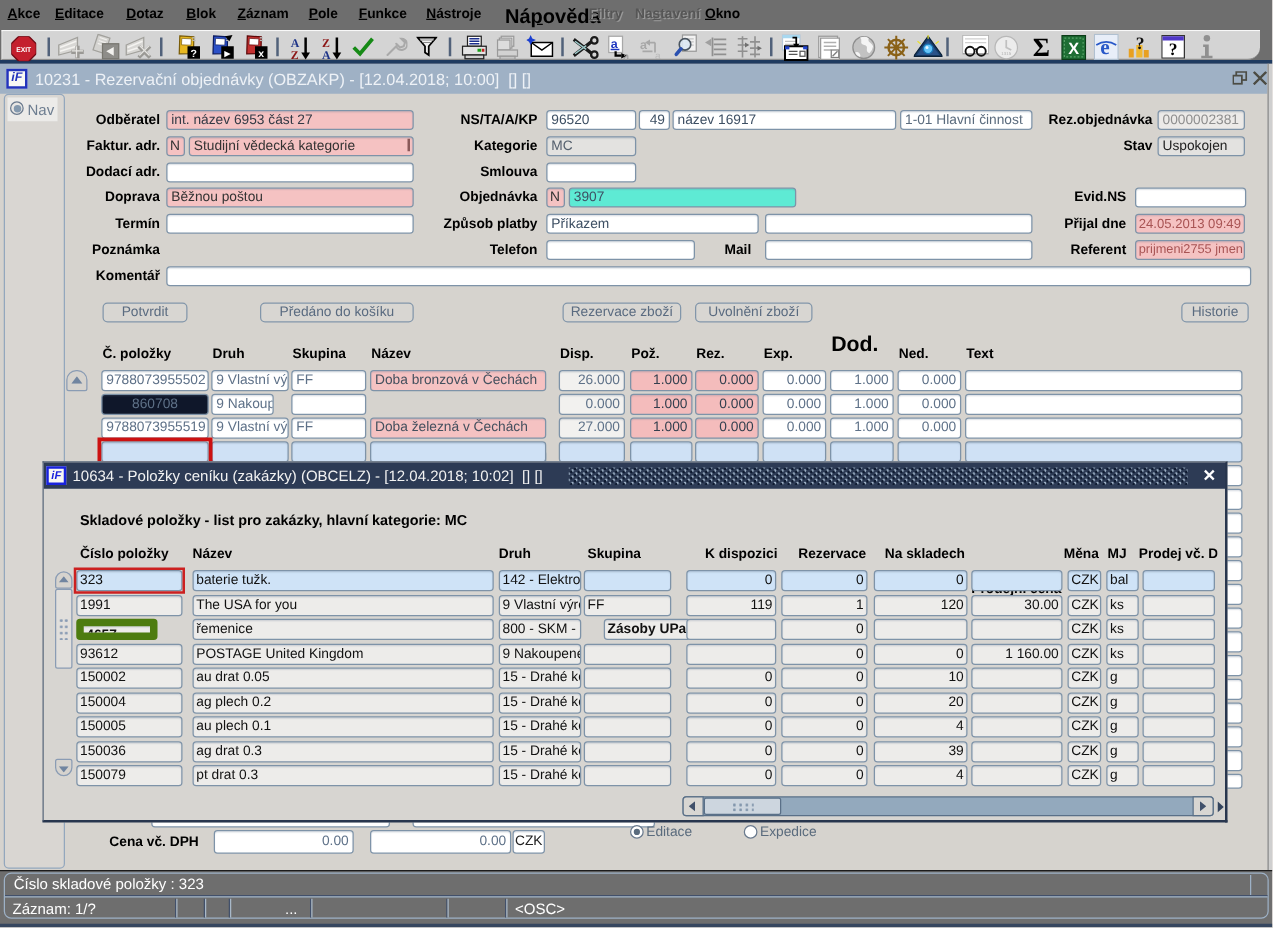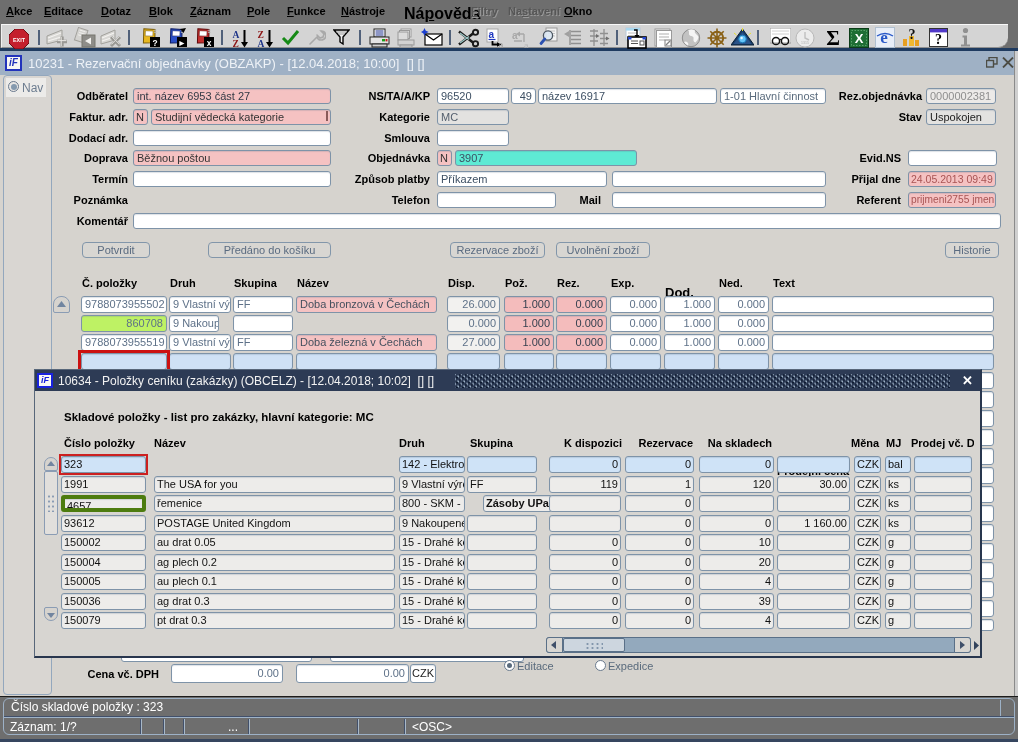--- a/index.html
+++ b/index.html
@@ -307,35 +307,35 @@
 <div style="position:absolute;left:556px;top:242px;width:94px;height:16px;background:#d8d6d2;border:1px solid #8296aa;border-radius:4px;box-sizing:border-box;font-size:11px;color:#5a6b80;text-align:center;line-height:14px;white-space:nowrap;overflow:hidden;">Uvolnění zboží</div>
 <div style="position:absolute;left:945px;top:242px;width:54px;height:16px;background:#d8d6d2;border:1px solid #8296aa;border-radius:4px;box-sizing:border-box;font-size:11px;color:#5a6b80;text-align:center;line-height:14px;white-space:nowrap;overflow:hidden;">Historie</div>
 <div style="position:absolute;left:82px;top:277px;font-size:11px;color:#000;white-space:nowrap;font-weight:bold;">Č. položky</div>
 <div style="position:absolute;left:170px;top:277px;font-size:11px;color:#000;white-space:nowrap;font-weight:bold;">Druh</div>
 <div style="position:absolute;left:234px;top:277px;font-size:11px;color:#000;white-space:nowrap;font-weight:bold;">Skupina</div>
 <div style="position:absolute;left:297px;top:277px;font-size:11px;color:#000;white-space:nowrap;font-weight:bold;">Název</div>
 <div style="position:absolute;left:448px;top:277px;font-size:11px;color:#000;white-space:nowrap;font-weight:bold;">Disp.</div>
 <div style="position:absolute;left:505px;top:277px;font-size:11px;color:#000;white-space:nowrap;font-weight:bold;">Pož.</div>
 <div style="position:absolute;left:557px;top:277px;font-size:11px;color:#000;white-space:nowrap;font-weight:bold;">Rez.</div>
 <div style="position:absolute;left:611px;top:277px;font-size:11px;color:#000;white-space:nowrap;font-weight:bold;">Exp.</div>
-<div style="position:absolute;left:665px;top:285px;font-size:13px;color:#000;white-space:nowrap;font-weight:bold;">Dod.</div>
+<div style="position:absolute;left:665px;top:266px;font-size:17px;color:#000;white-space:nowrap;font-weight:bold;">Dod.</div>
 <div style="position:absolute;left:719px;top:277px;font-size:11px;color:#000;white-space:nowrap;font-weight:bold;">Ned.</div>
 <div style="position:absolute;left:773px;top:277px;font-size:11px;color:#000;white-space:nowrap;font-weight:bold;">Text</div>
 <div style="position:absolute;left:81px;top:296px;width:86px;height:17px;background:#fff;color:#5e7188;border:1px solid #7e93a8;border-radius:3px;font-size:11px;line-height:15px;padding:0 3px;box-sizing:border-box;box-shadow:inset 0 1px 1px rgba(100,120,140,.22);white-space:nowrap;overflow:hidden;text-align:left;">9788073955502</div>
 <div style="position:absolute;left:169px;top:296px;width:62px;height:17px;background:#fff;color:#5e7188;border:1px solid #7e93a8;border-radius:3px;font-size:11px;line-height:15px;padding:0 3px;box-sizing:border-box;box-shadow:inset 0 1px 1px rgba(100,120,140,.22);white-space:nowrap;overflow:hidden;text-align:left;">9 Vlastní vý</div>
 <div style="position:absolute;left:233px;top:296px;width:60px;height:17px;background:#fff;color:#5e7188;border:1px solid #7e93a8;border-radius:3px;font-size:11px;line-height:15px;padding:0 3px;box-sizing:border-box;box-shadow:inset 0 1px 1px rgba(100,120,140,.22);white-space:nowrap;overflow:hidden;text-align:left;">FF</div>
 <div style="position:absolute;left:296px;top:296px;width:141px;height:17px;background:#f5c2c2;color:#44505e;border:1px solid #7e93a8;border-radius:3px;font-size:11px;line-height:15px;padding:0 3px;box-sizing:border-box;box-shadow:inset 0 1px 1px rgba(100,120,140,.22);white-space:nowrap;overflow:hidden;text-align:left;">Doba bronzová v Čechách</div>
 <div style="position:absolute;left:447px;top:296px;width:53px;height:17px;background:#f2f1ef;color:#5e7188;border:1px solid #7e93a8;border-radius:3px;font-size:11px;line-height:15px;padding:0 3px;box-sizing:border-box;box-shadow:inset 0 1px 1px rgba(100,120,140,.22);white-space:nowrap;overflow:hidden;text-align:right;">26.000</div>
 <div style="position:absolute;left:504px;top:296px;width:50px;height:17px;background:#f4bcbc;color:#333f4e;border:1px solid #7e93a8;border-radius:3px;font-size:11px;line-height:15px;padding:0 3px;box-sizing:border-box;box-shadow:inset 0 1px 1px rgba(100,120,140,.22);white-space:nowrap;overflow:hidden;text-align:right;">1.000</div>
 <div style="position:absolute;left:556px;top:296px;width:51px;height:17px;background:#f4bcbc;color:#333f4e;border:1px solid #7e93a8;border-radius:3px;font-size:11px;line-height:15px;padding:0 3px;box-sizing:border-box;box-shadow:inset 0 1px 1px rgba(100,120,140,.22);white-space:nowrap;overflow:hidden;text-align:right;">0.000</div>
 <div style="position:absolute;left:610px;top:296px;width:51px;height:17px;background:#fff;color:#5e7188;border:1px solid #7e93a8;border-radius:3px;font-size:11px;line-height:15px;padding:0 3px;box-sizing:border-box;box-shadow:inset 0 1px 1px rgba(100,120,140,.22);white-space:nowrap;overflow:hidden;text-align:right;">0.000</div>
 <div style="position:absolute;left:664px;top:296px;width:51px;height:17px;background:#fff;color:#5e7188;border:1px solid #7e93a8;border-radius:3px;font-size:11px;line-height:15px;padding:0 3px;box-sizing:border-box;box-shadow:inset 0 1px 1px rgba(100,120,140,.22);white-space:nowrap;overflow:hidden;text-align:right;">1.000</div>
 <div style="position:absolute;left:718px;top:296px;width:51px;height:17px;background:#fff;color:#5e7188;border:1px solid #7e93a8;border-radius:3px;font-size:11px;line-height:15px;padding:0 3px;box-sizing:border-box;box-shadow:inset 0 1px 1px rgba(100,120,140,.22);white-space:nowrap;overflow:hidden;text-align:right;">0.000</div>
 <div style="position:absolute;left:772px;top:296px;width:222px;height:17px;background:#fff;color:#5e7188;border:1px solid #7e93a8;border-radius:3px;font-size:11px;line-height:15px;padding:0 3px;box-sizing:border-box;box-shadow:inset 0 1px 1px rgba(100,120,140,.22);white-space:nowrap;overflow:hidden;text-align:left;"></div>
-<div style="position:absolute;left:81px;top:315px;width:86px;height:17px;background:#bef264;color:#5e7188;border:1px solid #7e93a8;border-radius:3px;font-size:11px;line-height:15px;padding:0 3px;box-sizing:border-box;box-shadow:inset 0 1px 1px rgba(100,120,140,.22);white-space:nowrap;overflow:hidden;text-align:right;">860708</div>
+<div style="position:absolute;left:81px;top:315px;width:86px;height:17px;background:#0f172a;color:#5e7188;border:1px solid #7e93a8;border-radius:3px;font-size:11px;line-height:15px;padding:0 3px;box-sizing:border-box;box-shadow:inset 0 1px 1px rgba(100,120,140,.22);white-space:nowrap;overflow:hidden;text-align:center;">860708</div>
 <div style="position:absolute;left:169px;top:315px;width:50px;height:17px;background:#fff;color:#5e7188;border:1px solid #7e93a8;border-radius:3px;font-size:11px;line-height:15px;padding:0 3px;box-sizing:border-box;box-shadow:inset 0 1px 1px rgba(100,120,140,.22);white-space:nowrap;overflow:hidden;text-align:left;">9 Nakoupen</div>
 <div style="position:absolute;left:233px;top:315px;width:60px;height:17px;background:#fff;color:#5e7188;border:1px solid #7e93a8;border-radius:3px;font-size:11px;line-height:15px;padding:0 3px;box-sizing:border-box;box-shadow:inset 0 1px 1px rgba(100,120,140,.22);white-space:nowrap;overflow:hidden;text-align:left;"></div>
 <div style="position:absolute;left:296px;top:315px;width:141px;height:17px;background:#f5c2c2;color:#44505e;border:1px solid #7e93a8;border-radius:3px;font-size:11px;line-height:15px;padding:0 3px;box-sizing:border-box;box-shadow:inset 0 1px 1px rgba(100,120,140,.22);white-space:nowrap;overflow:hidden;text-align:left;margin-top:45px;">Poštovné od 2 do 5 kg</div>
 <div style="position:absolute;left:447px;top:315px;width:53px;height:17px;background:#f2f1ef;color:#5e7188;border:1px solid #7e93a8;border-radius:3px;font-size:11px;line-height:15px;padding:0 3px;box-sizing:border-box;box-shadow:inset 0 1px 1px rgba(100,120,140,.22);white-space:nowrap;overflow:hidden;text-align:right;">0.000</div>
 <div style="position:absolute;left:504px;top:315px;width:50px;height:17px;background:#f4bcbc;color:#333f4e;border:1px solid #7e93a8;border-radius:3px;font-size:11px;line-height:15px;padding:0 3px;box-sizing:border-box;box-shadow:inset 0 1px 1px rgba(100,120,140,.22);white-space:nowrap;overflow:hidden;text-align:right;">1.000</div>
 <div style="position:absolute;left:556px;top:315px;width:51px;height:17px;background:#f4bcbc;color:#333f4e;border:1px solid #7e93a8;border-radius:3px;font-size:11px;line-height:15px;padding:0 3px;box-sizing:border-box;box-shadow:inset 0 1px 1px rgba(100,120,140,.22);white-space:nowrap;overflow:hidden;text-align:right;">0.000</div>
 <div style="position:absolute;left:610px;top:315px;width:51px;height:17px;background:#fff;color:#5e7188;border:1px solid #7e93a8;border-radius:3px;font-size:11px;line-height:15px;padding:0 3px;box-sizing:border-box;box-shadow:inset 0 1px 1px rgba(100,120,140,.22);white-space:nowrap;overflow:hidden;text-align:right;">0.000</div>
 <div style="position:absolute;left:664px;top:315px;width:51px;height:17px;background:#fff;color:#5e7188;border:1px solid #7e93a8;border-radius:3px;font-size:11px;line-height:15px;padding:0 3px;box-sizing:border-box;box-shadow:inset 0 1px 1px rgba(100,120,140,.22);white-space:nowrap;overflow:hidden;text-align:right;">1.000</div>
 <div style="position:absolute;left:718px;top:315px;width:51px;height:17px;background:#fff;color:#5e7188;border:1px solid #7e93a8;border-radius:3px;font-size:11px;line-height:15px;padding:0 3px;box-sizing:border-box;box-shadow:inset 0 1px 1px rgba(100,120,140,.22);white-space:nowrap;overflow:hidden;text-align:right;">0.000</div>
 <div style="position:absolute;left:772px;top:315px;width:222px;height:17px;background:#fff;color:#5e7188;border:1px solid #7e93a8;border-radius:3px;font-size:11px;line-height:15px;padding:0 3px;box-sizing:border-box;box-shadow:inset 0 1px 1px rgba(100,120,140,.22);white-space:nowrap;overflow:hidden;text-align:left;"></div>
@@ -403,41 +403,42 @@
 <div style="position:absolute;left:399px;top:437px;font-size:11px;color:#000;white-space:nowrap;font-weight:bold;">Druh</div>
 <div style="position:absolute;left:470px;top:437px;font-size:11px;color:#000;white-space:nowrap;font-weight:bold;">Skupina</div>
 <div style="position:absolute;right:396px;top:437px;font-size:11px;font-weight:bold;color:#000;white-space:nowrap;">K dispozici</div>
 <div style="position:absolute;right:325px;top:437px;font-size:11px;font-weight:bold;color:#000;white-space:nowrap;">Rezervace</div>
 <div style="position:absolute;right:246px;top:437px;font-size:11px;font-weight:bold;color:#000;white-space:nowrap;">Na skladech</div>
 <div style="position:absolute;left:777px;top:437px;font-size:11px;color:#000;white-space:nowrap;font-weight:bold;margin-top:28px;">Prodejní cena</div>
 <div style="position:absolute;left:851px;top:437px;font-size:11px;color:#000;white-space:nowrap;font-weight:bold;">Měna</div>
 <div style="position:absolute;left:886px;top:437px;font-size:11px;color:#000;white-space:nowrap;font-weight:bold;">MJ</div>
 <div style="position:absolute;left:911px;top:437px;width:63px;height:13px;overflow:hidden;font-size:11px;font-weight:bold;color:#000;white-space:nowrap;">Prodej vč. DP</div>
 <div style="position:absolute;left:61px;top:456px;width:85px;height:17px;background:#cfe3f7;color:#111;border:1px solid #7e93a8;border-radius:3px;font-size:11px;line-height:15px;padding:0 2px;box-sizing:border-box;box-shadow:inset 0 1px 1px rgba(100,120,140,.22);white-space:nowrap;overflow:hidden;text-align:left;">323</div>
+<div style="position:absolute;left:154px;top:456px;width:241px;height:17px;background:#cfe3f7;color:#111;border:1px solid #7e93a8;border-radius:3px;font-size:11px;line-height:15px;padding:0 2px;box-sizing:border-box;box-shadow:inset 0 1px 1px rgba(100,120,140,.22);white-space:nowrap;overflow:hidden;text-align:left;">baterie tužk.</div>
 <div style="position:absolute;left:399px;top:456px;width:66px;height:17px;background:#cfe3f7;color:#111;border:1px solid #7e93a8;border-radius:3px;font-size:11px;line-height:15px;padding:0 2px;box-sizing:border-box;box-shadow:inset 0 1px 1px rgba(100,120,140,.22);white-space:nowrap;overflow:hidden;text-align:left;">142 - Elektromat</div>
 <div style="position:absolute;left:467px;top:456px;width:70px;height:17px;background:#cfe3f7;color:#111;border:1px solid #7e93a8;border-radius:3px;font-size:11px;line-height:15px;padding:0 2px;box-sizing:border-box;box-shadow:inset 0 1px 1px rgba(100,120,140,.22);white-space:nowrap;overflow:hidden;text-align:left;"></div>
 <div style="position:absolute;left:549px;top:456px;width:72px;height:17px;background:#cfe3f7;color:#111;border:1px solid #7e93a8;border-radius:3px;font-size:11px;line-height:15px;padding:0 2px;box-sizing:border-box;box-shadow:inset 0 1px 1px rgba(100,120,140,.22);white-space:nowrap;overflow:hidden;text-align:right;">0</div>
 <div style="position:absolute;left:625px;top:456px;width:69px;height:17px;background:#cfe3f7;color:#111;border:1px solid #7e93a8;border-radius:3px;font-size:11px;line-height:15px;padding:0 2px;box-sizing:border-box;box-shadow:inset 0 1px 1px rgba(100,120,140,.22);white-space:nowrap;overflow:hidden;text-align:right;">0</div>
 <div style="position:absolute;left:699px;top:456px;width:75px;height:17px;background:#cfe3f7;color:#111;border:1px solid #7e93a8;border-radius:3px;font-size:11px;line-height:15px;padding:0 2px;box-sizing:border-box;box-shadow:inset 0 1px 1px rgba(100,120,140,.22);white-space:nowrap;overflow:hidden;text-align:right;">0</div>
 <div style="position:absolute;left:777px;top:456px;width:73px;height:17px;background:#cfe3f7;color:#111;border:1px solid #7e93a8;border-radius:3px;font-size:11px;line-height:15px;padding:0 2px;box-sizing:border-box;box-shadow:inset 0 1px 1px rgba(100,120,140,.22);white-space:nowrap;overflow:hidden;text-align:right;"></div>
 <div style="position:absolute;left:854px;top:456px;width:27px;height:17px;background:#cfe3f7;color:#111;border:1px solid #7e93a8;border-radius:3px;font-size:11px;line-height:15px;padding:0 2px;box-sizing:border-box;box-shadow:inset 0 1px 1px rgba(100,120,140,.22);white-space:nowrap;overflow:hidden;text-align:left;">CZK</div>
 <div style="position:absolute;left:885px;top:456px;width:26px;height:17px;background:#cfe3f7;color:#111;border:1px solid #7e93a8;border-radius:3px;font-size:11px;line-height:15px;padding:0 2px;box-sizing:border-box;box-shadow:inset 0 1px 1px rgba(100,120,140,.22);white-space:nowrap;overflow:hidden;text-align:left;">bal</div>
 <div style="position:absolute;left:914px;top:456px;width:58px;height:17px;background:#cfe3f7;color:#111;border:1px solid #7e93a8;border-radius:3px;font-size:11px;line-height:15px;padding:0 2px;box-sizing:border-box;box-shadow:inset 0 1px 1px rgba(100,120,140,.22);white-space:nowrap;overflow:hidden;text-align:left;"></div>
 <div style="position:absolute;left:61px;top:476px;width:85px;height:17px;background:#edecea;color:#111;border:1px solid #7e93a8;border-radius:3px;font-size:11px;line-height:15px;padding:0 2px;box-sizing:border-box;box-shadow:inset 0 1px 1px rgba(100,120,140,.22);white-space:nowrap;overflow:hidden;text-align:left;">1991</div>
 <div style="position:absolute;left:154px;top:476px;width:241px;height:17px;background:#edecea;color:#111;border:1px solid #7e93a8;border-radius:3px;font-size:11px;line-height:15px;padding:0 2px;box-sizing:border-box;box-shadow:inset 0 1px 1px rgba(100,120,140,.22);white-space:nowrap;overflow:hidden;text-align:left;">The USA for you</div>
 <div style="position:absolute;left:399px;top:476px;width:66px;height:17px;background:#edecea;color:#111;border:1px solid #7e93a8;border-radius:3px;font-size:11px;line-height:15px;padding:0 2px;box-sizing:border-box;box-shadow:inset 0 1px 1px rgba(100,120,140,.22);white-space:nowrap;overflow:hidden;text-align:left;">9 Vlastní výrob</div>
 <div style="position:absolute;left:467px;top:476px;width:70px;height:17px;background:#edecea;color:#111;border:1px solid #7e93a8;border-radius:3px;font-size:11px;line-height:15px;padding:0 2px;box-sizing:border-box;box-shadow:inset 0 1px 1px rgba(100,120,140,.22);white-space:nowrap;overflow:hidden;text-align:left;">FF</div>
 <div style="position:absolute;left:549px;top:476px;width:72px;height:17px;background:#edecea;color:#111;border:1px solid #7e93a8;border-radius:3px;font-size:11px;line-height:15px;padding:0 2px;box-sizing:border-box;box-shadow:inset 0 1px 1px rgba(100,120,140,.22);white-space:nowrap;overflow:hidden;text-align:right;">119</div>
 <div style="position:absolute;left:625px;top:476px;width:69px;height:17px;background:#edecea;color:#111;border:1px solid #7e93a8;border-radius:3px;font-size:11px;line-height:15px;padding:0 2px;box-sizing:border-box;box-shadow:inset 0 1px 1px rgba(100,120,140,.22);white-space:nowrap;overflow:hidden;text-align:right;">1</div>
 <div style="position:absolute;left:699px;top:476px;width:75px;height:17px;background:#edecea;color:#111;border:1px solid #7e93a8;border-radius:3px;font-size:11px;line-height:15px;padding:0 2px;box-sizing:border-box;box-shadow:inset 0 1px 1px rgba(100,120,140,.22);white-space:nowrap;overflow:hidden;text-align:right;">120</div>
 <div style="position:absolute;left:777px;top:476px;width:73px;height:17px;background:#edecea;color:#111;border:1px solid #7e93a8;border-radius:3px;font-size:11px;line-height:15px;padding:0 2px;box-sizing:border-box;box-shadow:inset 0 1px 1px rgba(100,120,140,.22);white-space:nowrap;overflow:hidden;text-align:right;">30.00</div>
 <div style="position:absolute;left:854px;top:476px;width:27px;height:17px;background:#edecea;color:#111;border:1px solid #7e93a8;border-radius:3px;font-size:11px;line-height:15px;padding:0 2px;box-sizing:border-box;box-shadow:inset 0 1px 1px rgba(100,120,140,.22);white-space:nowrap;overflow:hidden;text-align:left;">CZK</div>
 <div style="position:absolute;left:885px;top:476px;width:26px;height:17px;background:#edecea;color:#111;border:1px solid #7e93a8;border-radius:3px;font-size:11px;line-height:15px;padding:0 2px;box-sizing:border-box;box-shadow:inset 0 1px 1px rgba(100,120,140,.22);white-space:nowrap;overflow:hidden;text-align:left;">ks</div>
 <div style="position:absolute;left:914px;top:476px;width:58px;height:17px;background:#edecea;color:#111;border:1px solid #7e93a8;border-radius:3px;font-size:11px;line-height:15px;padding:0 2px;box-sizing:border-box;box-shadow:inset 0 1px 1px rgba(100,120,140,.22);white-space:nowrap;overflow:hidden;text-align:left;"></div>
-<div style="position:absolute;left:61px;top:495px;width:85px;height:17px;background:#edecea;color:#111;border:4px solid #4d7c0f;border-radius:3px;font-size:11px;line-height:15px;padding:0 2px;box-sizing:border-box;box-shadow:inset 0 1px 1px rgba(100,120,140,.22);white-space:nowrap;overflow:hidden;text-align:left;">4657</div>
+<div style="position:absolute;left:61px;top:495px;width:65px;height:17px;background:#edecea;color:#111;border:6px solid #4d7c0f;border-radius:3px;font-size:11px;line-height:15px;padding:0 2px;box-sizing:border-box;box-shadow:inset 0 1px 1px rgba(100,120,140,.22);white-space:nowrap;overflow:hidden;text-align:left;font-weight:bold;">4657</div>
 <div style="position:absolute;left:154px;top:495px;width:241px;height:17px;background:#edecea;color:#111;border:1px solid #7e93a8;border-radius:3px;font-size:11px;line-height:15px;padding:0 2px;box-sizing:border-box;box-shadow:inset 0 1px 1px rgba(100,120,140,.22);white-space:nowrap;overflow:hidden;text-align:left;">řemenice</div>
 <div style="position:absolute;left:399px;top:495px;width:66px;height:17px;background:#edecea;color:#111;border:1px solid #7e93a8;border-radius:3px;font-size:11px;line-height:15px;padding:0 2px;box-sizing:border-box;box-shadow:inset 0 1px 1px rgba(100,120,140,.22);white-space:nowrap;overflow:hidden;text-align:left;">800 - SKM - mat</div>
 <div style="position:absolute;left:483px;top:495px;width:70px;height:17px;background:#edecea;color:#111;border:1px solid #7e93a8;border-radius:3px;font-size:11px;line-height:15px;padding:0 2px;box-sizing:border-box;box-shadow:inset 0 1px 1px rgba(100,120,140,.22);white-space:nowrap;overflow:hidden;text-align:left;font-weight:bold;">Zásoby UPar</div>
 <div style="position:absolute;left:549px;top:495px;width:72px;height:17px;background:#edecea;color:#111;border:1px solid #7e93a8;border-radius:3px;font-size:11px;line-height:15px;padding:0 2px;box-sizing:border-box;box-shadow:inset 0 1px 1px rgba(100,120,140,.22);white-space:nowrap;overflow:hidden;text-align:right;"></div>
 <div style="position:absolute;left:625px;top:495px;width:69px;height:17px;background:#edecea;color:#111;border:1px solid #7e93a8;border-radius:3px;font-size:11px;line-height:15px;padding:0 2px;box-sizing:border-box;box-shadow:inset 0 1px 1px rgba(100,120,140,.22);white-space:nowrap;overflow:hidden;text-align:right;">0</div>
 <div style="position:absolute;left:699px;top:495px;width:75px;height:17px;background:#edecea;color:#111;border:1px solid #7e93a8;border-radius:3px;font-size:11px;line-height:15px;padding:0 2px;box-sizing:border-box;box-shadow:inset 0 1px 1px rgba(100,120,140,.22);white-space:nowrap;overflow:hidden;text-align:right;"></div>
 <div style="position:absolute;left:777px;top:495px;width:73px;height:17px;background:#edecea;color:#111;border:1px solid #7e93a8;border-radius:3px;font-size:11px;line-height:15px;padding:0 2px;box-sizing:border-box;box-shadow:inset 0 1px 1px rgba(100,120,140,.22);white-space:nowrap;overflow:hidden;text-align:right;"></div>
 <div style="position:absolute;left:854px;top:495px;width:27px;height:17px;background:#edecea;color:#111;border:1px solid #7e93a8;border-radius:3px;font-size:11px;line-height:15px;padding:0 2px;box-sizing:border-box;box-shadow:inset 0 1px 1px rgba(100,120,140,.22);white-space:nowrap;overflow:hidden;text-align:left;">CZK</div>
 <div style="position:absolute;left:885px;top:495px;width:26px;height:17px;background:#edecea;color:#111;border:1px solid #7e93a8;border-radius:3px;font-size:11px;line-height:15px;padding:0 2px;box-sizing:border-box;box-shadow:inset 0 1px 1px rgba(100,120,140,.22);white-space:nowrap;overflow:hidden;text-align:left;">ks</div>
 <div style="position:absolute;left:914px;top:495px;width:58px;height:17px;background:#edecea;color:#111;border:1px solid #7e93a8;border-radius:3px;font-size:11px;line-height:15px;padding:0 2px;box-sizing:border-box;box-shadow:inset 0 1px 1px rgba(100,120,140,.22);white-space:nowrap;overflow:hidden;text-align:left;"></div>

